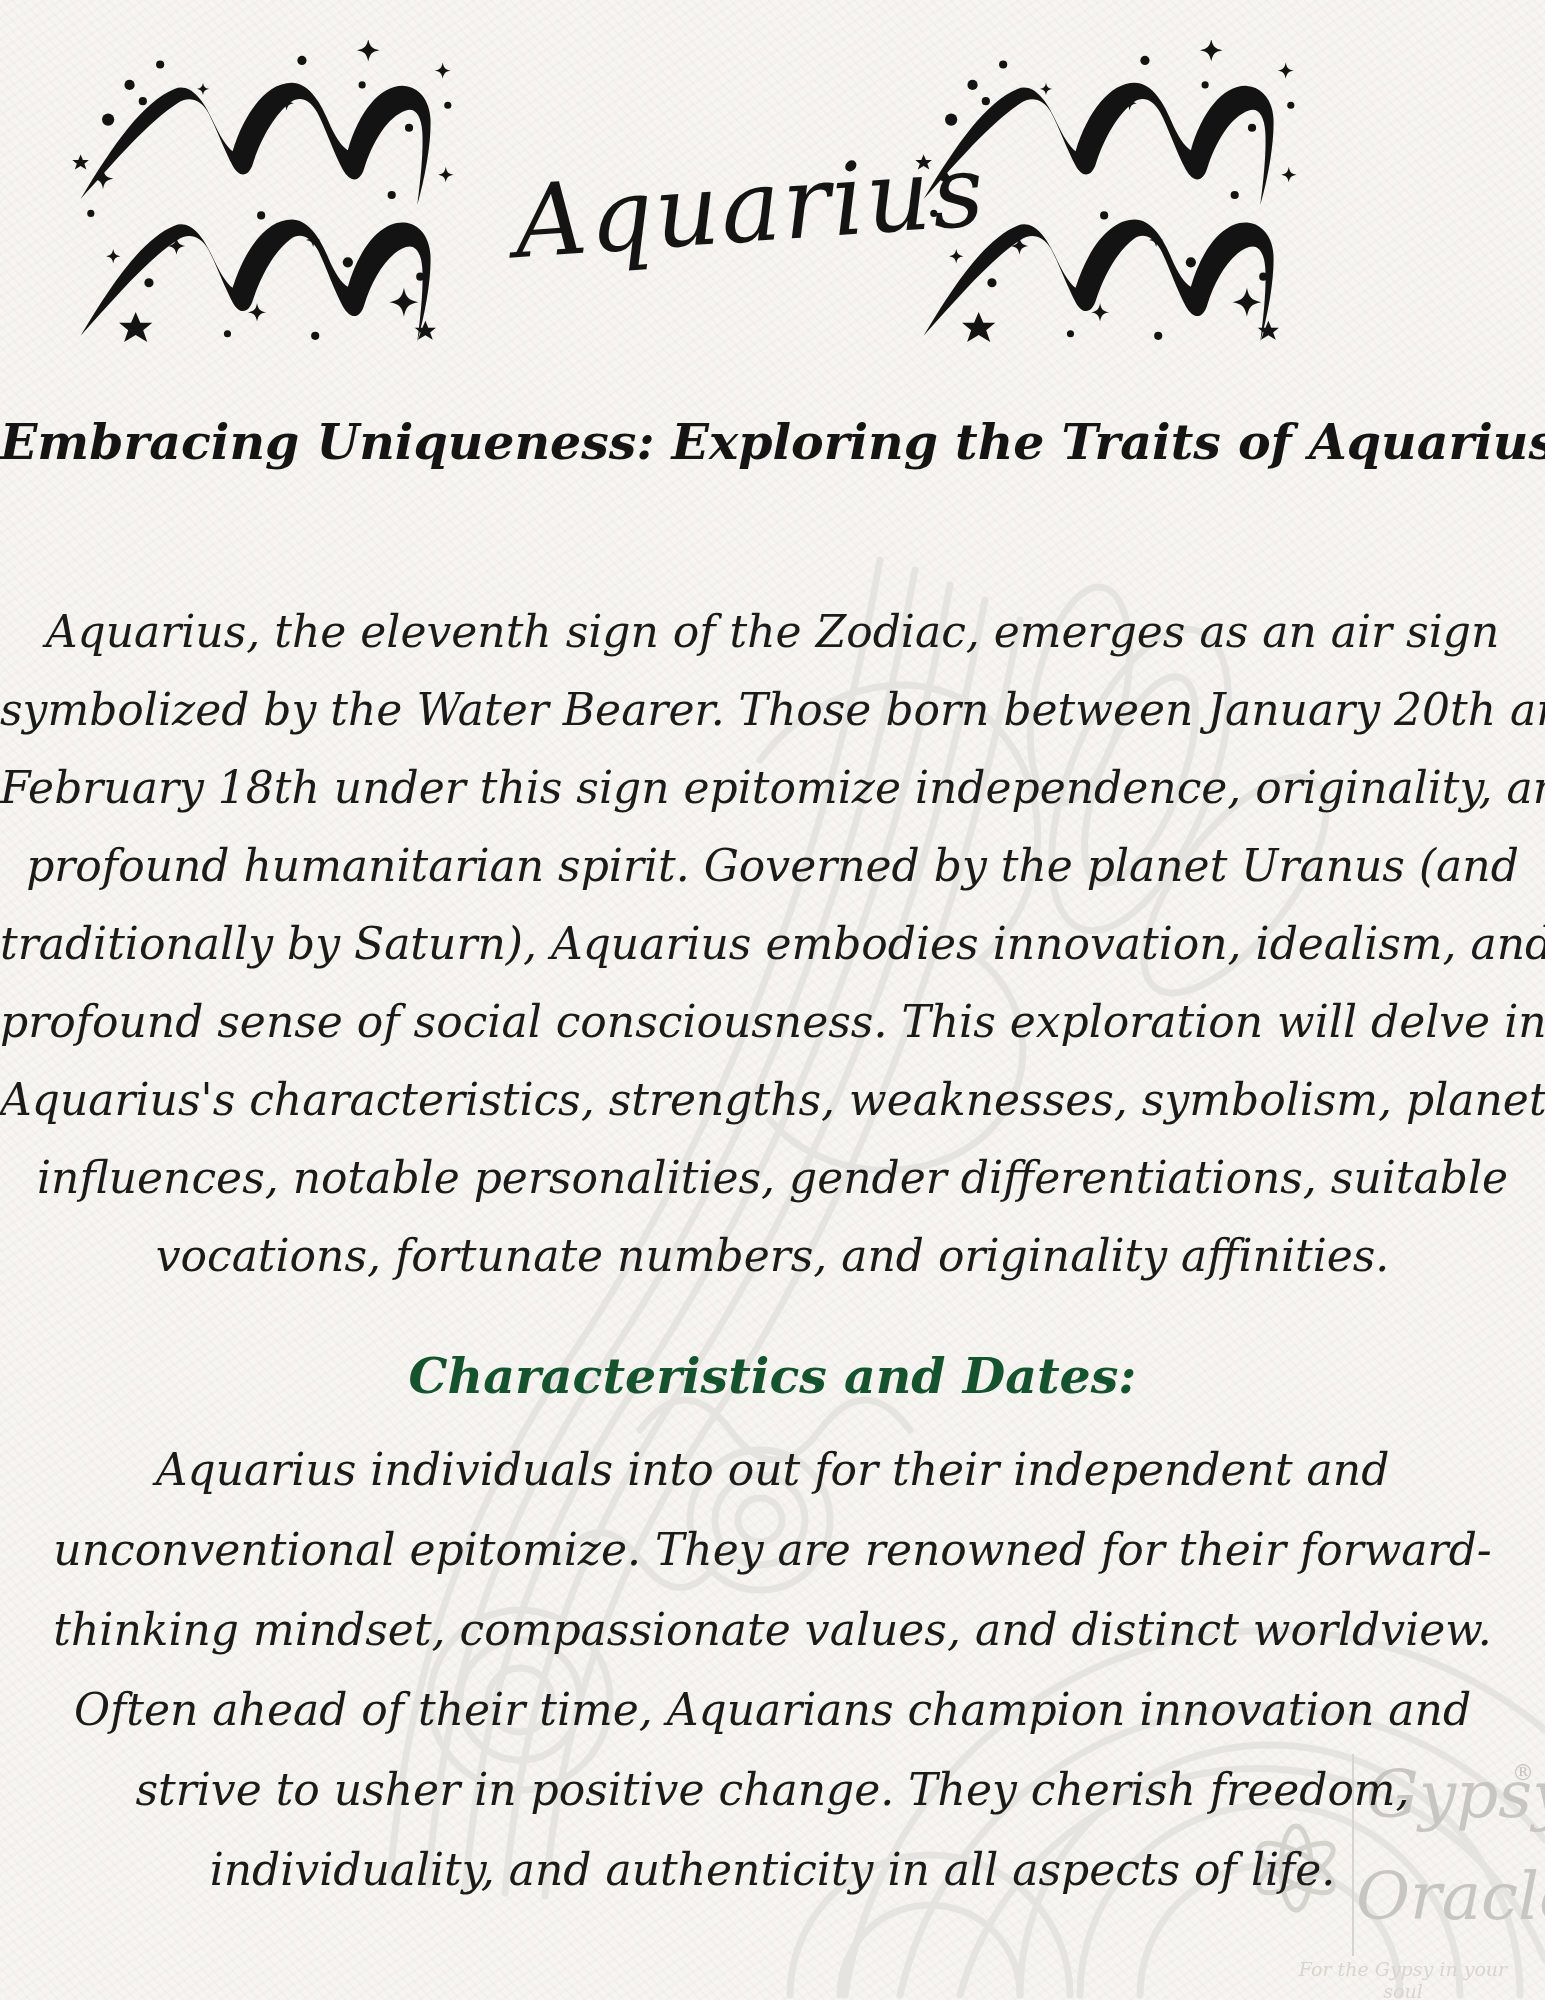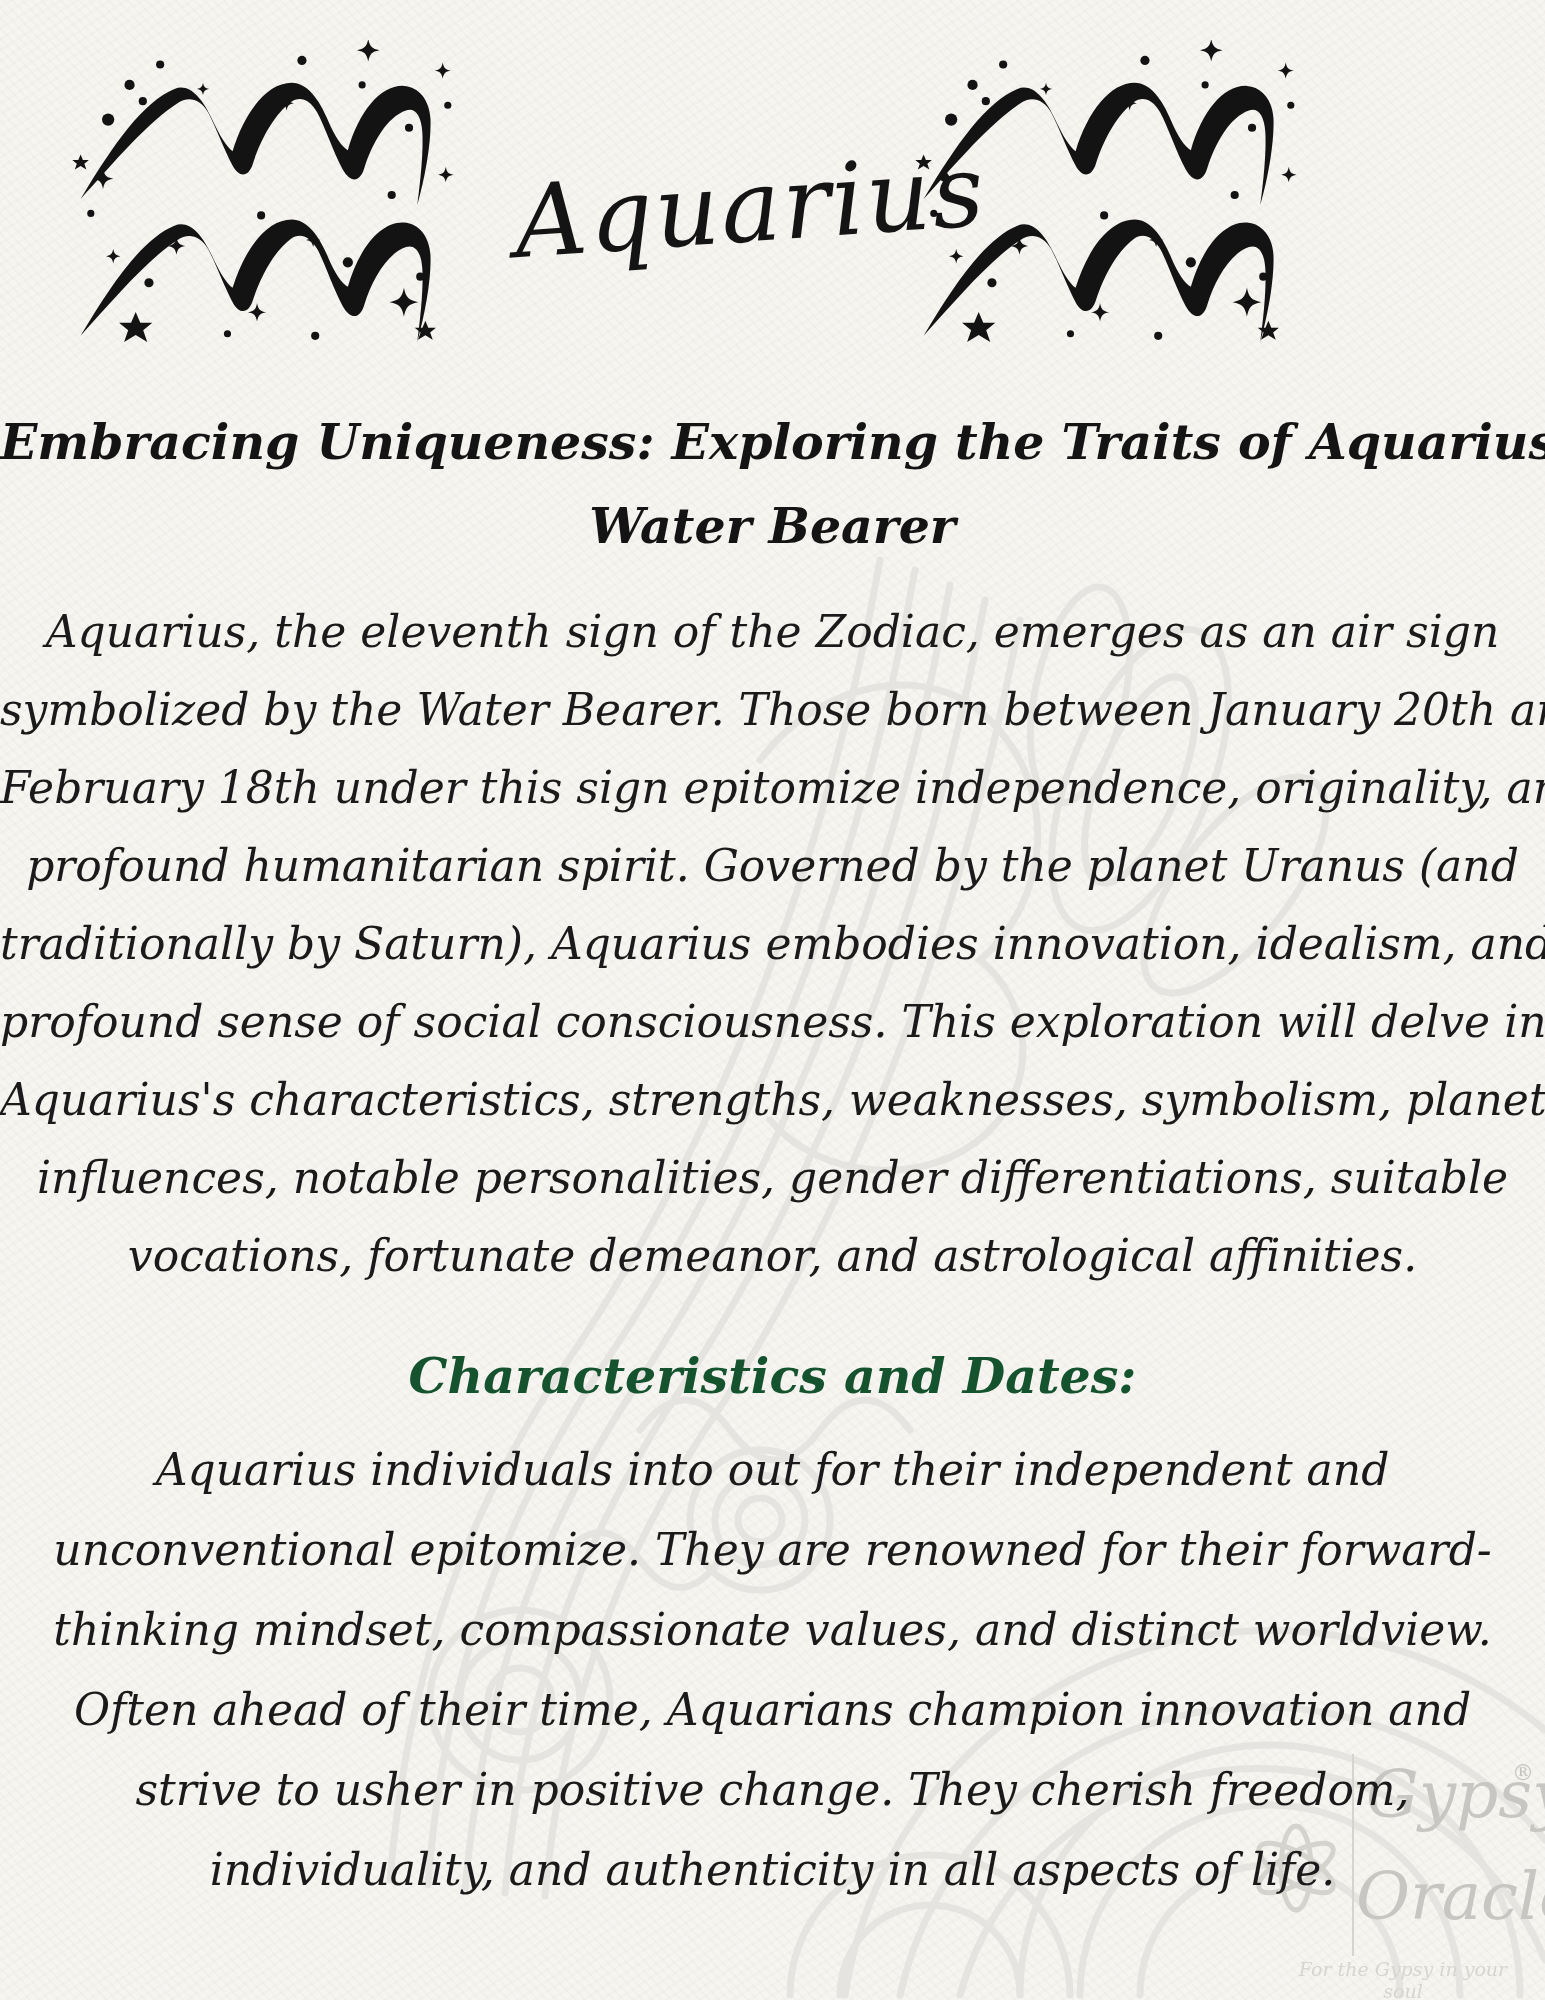--- a/index.html
+++ b/index.html
@@ -132,33 +132,32 @@
       <use href="#aqdeco"></use>
     </svg>
   <svg class="glyph glyph-right" viewBox="0 0 400 300">
       <use href="#aqdeco"></use>
     </svg>
 
   <div class="script-title">Aquarius</div>
 
   <div class="main-heading">
       <div>Embracing Uniqueness: Exploring the Traits of Aquarius, the</div>
-      <div>Water Bearer</div>
     </div>
 
   <div class="para para1">
       <div>Aquarius, the eleventh sign of the Zodiac, emerges as an air sign</div>
       <div>symbolized by the Water Bearer. Those born between January 20th and</div>
       <div>February 18th under this sign epitomize independence, originality, and a</div>
       <div>profound humanitarian spirit. Governed by the planet Uranus (and</div>
       <div>traditionally by Saturn), Aquarius embodies innovation, idealism, and a</div>
       <div>profound sense of social consciousness. This exploration will delve into</div>
       <div>Aquarius's characteristics, strengths, weaknesses, symbolism, planetary</div>
       <div>influences, notable personalities, gender differentiations, suitable</div>
-      <div>vocations, fortunate demeanor, and astrological affinities.</div>
+      <div>vocations, fortunate numbers, and originality affinities.</div>
     </div>
 
   <div class="section-heading">Characteristics and Dates:</div>
 
   <div class="para para2">
       <div>Aquarius individuals into out for their independent and</div>
       <div>unconventional epitomize. They are renowned for their forward-</div>
       <div>thinking mindset, compassionate values, and distinct worldview.</div>
       <div>Often ahead of their time, Aquarians champion innovation and</div>
       <div>strive to usher in positive change. They cherish freedom,</div>

